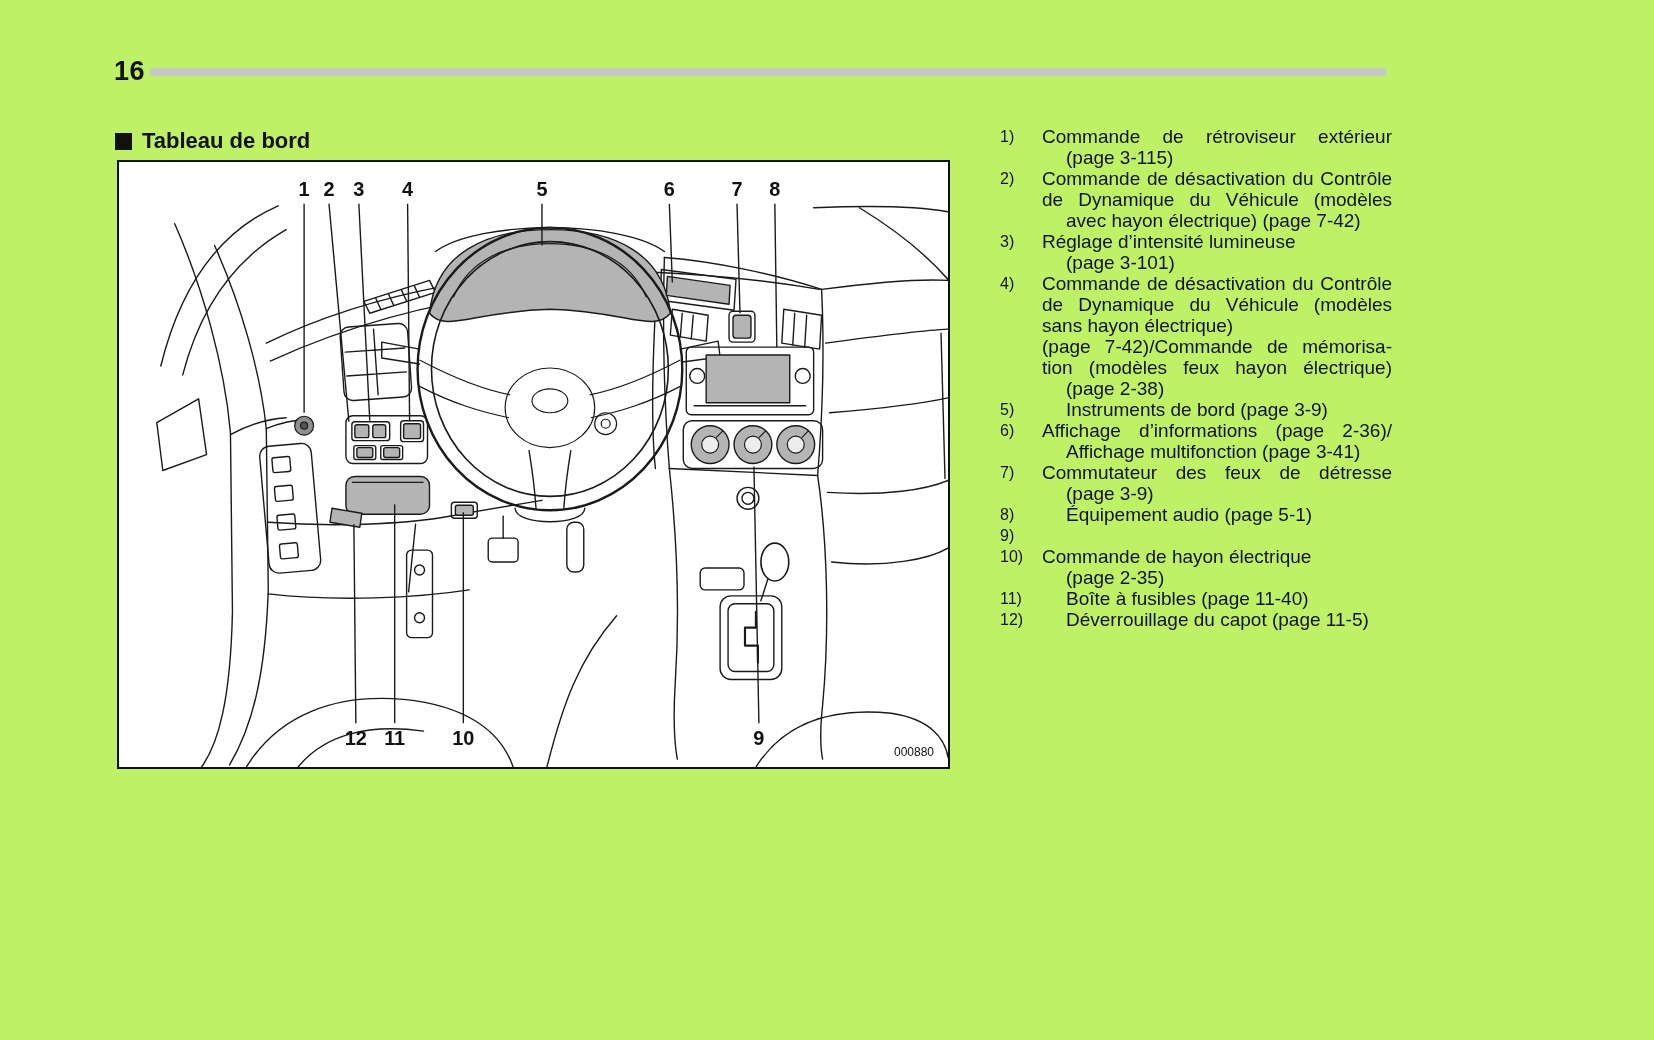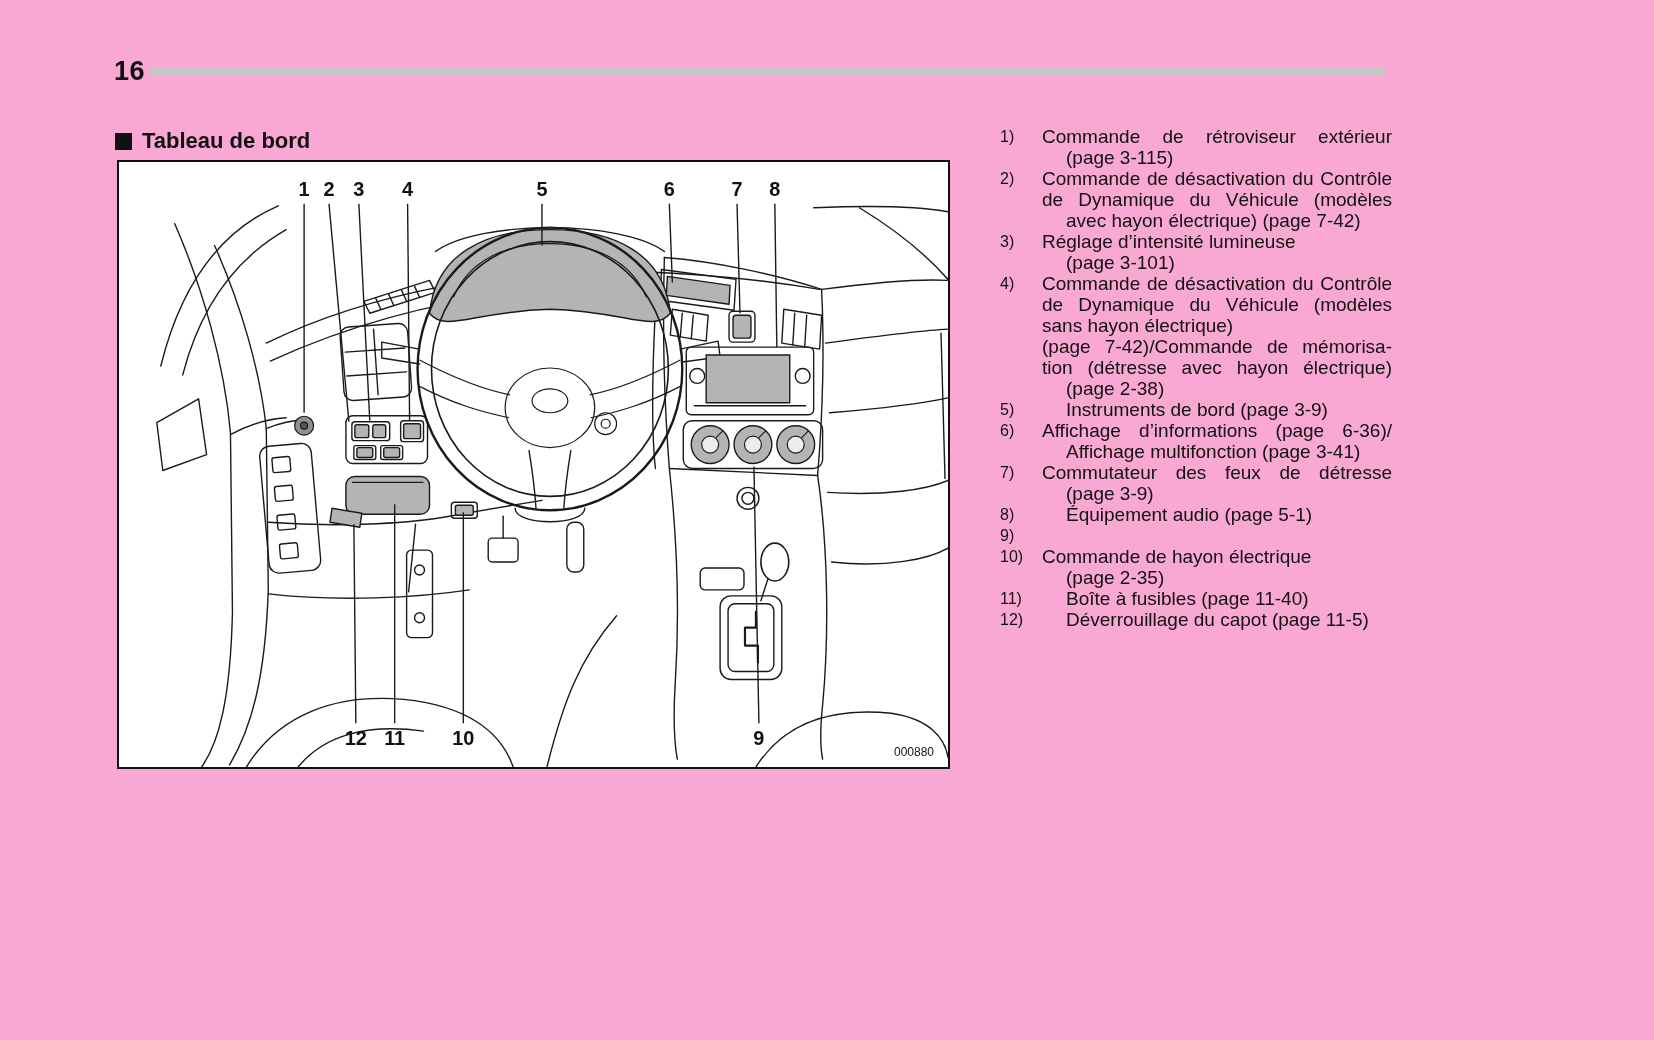--- a/index.html
+++ b/index.html
@@ -4,21 +4,21 @@
 <style>
   * { margin: 0; padding: 0; box-sizing: border-box; }
   html, body { background: #ffffff; }
   body {
     width: 1654px; height: 1040px;
     font-family: "Liberation Sans", sans-serif;
     color: #111;
     position: relative;
     overflow: hidden;
   }
-  .page { position: relative; width: 1654px; height: 1040px; background: #f9a8d4; }
+  .page { position: relative; width: 1654px; height: 1040px; background: #bef264; }
 
   .page-number {
     position: absolute; left: 114px; top: 56px;
     font-size: 27px; font-weight: bold; letter-spacing: 0.5px;
   }
   .header-rule {
     position: absolute; left: 150px; top: 68px;
     width: 1236px; height: 8px; background: #c7c7c7;
   }
 
@@ -274,34 +274,34 @@
           <div class="jline last">(page 3-101)</div>
         </div>
       </div>
       <div class="legend-item item-4">
         <div class="legend-num">4)</div>
         <div class="legend-text">
           <div class="jline">Commande de désactivation du Contrôle</div>
           <div class="jline">de Dynamique du Véhicule (modèles</div>
           <div class="jline">sans hayon électrique)</div>
           <div class="jline">(page 7-42)/Commande de mémorisa-</div>
-          <div class="jline">tion (détresse avec hayon électrique)</div>
+          <div class="jline">tion (modèles feux hayon électrique)</div>
           <div class="jline last">(page 2-38)</div>
         </div>
       </div>
       <div class="legend-item item-5">
         <div class="legend-num">5)</div>
         <div class="legend-text">
           <div class="jline last">Instruments de bord (page 3-9)</div>
         </div>
       </div>
       <div class="legend-item item-6">
         <div class="legend-num">6)</div>
         <div class="legend-text">
-          <div class="jline">Affichage d’informations (page 6-36)/</div>
+          <div class="jline">Affichage d’informations (page 2-36)/</div>
           <div class="jline last">Affichage multifonction (page 3-41)</div>
         </div>
       </div>
       <div class="legend-item item-7">
         <div class="legend-num">7)</div>
         <div class="legend-text">
           <div class="jline">Commutateur des feux de détresse</div>
           <div class="jline last">(page 3-9)</div>
         </div>
       </div>

